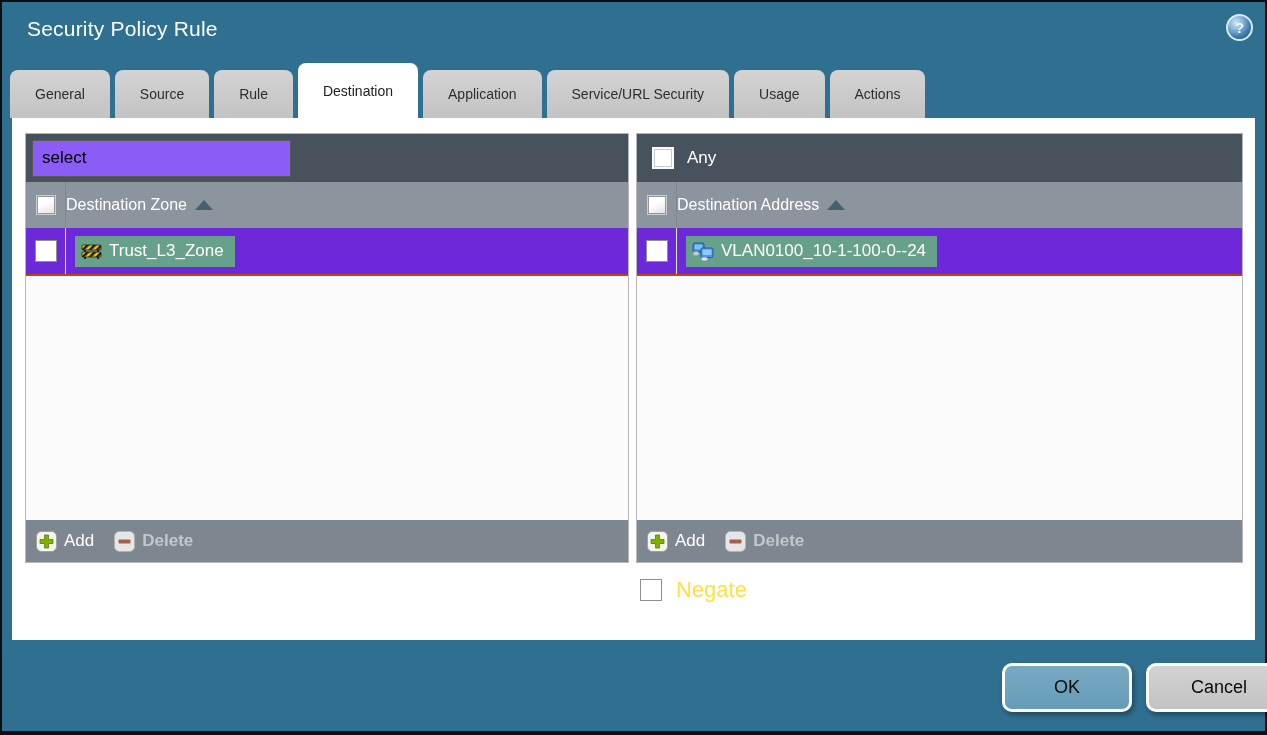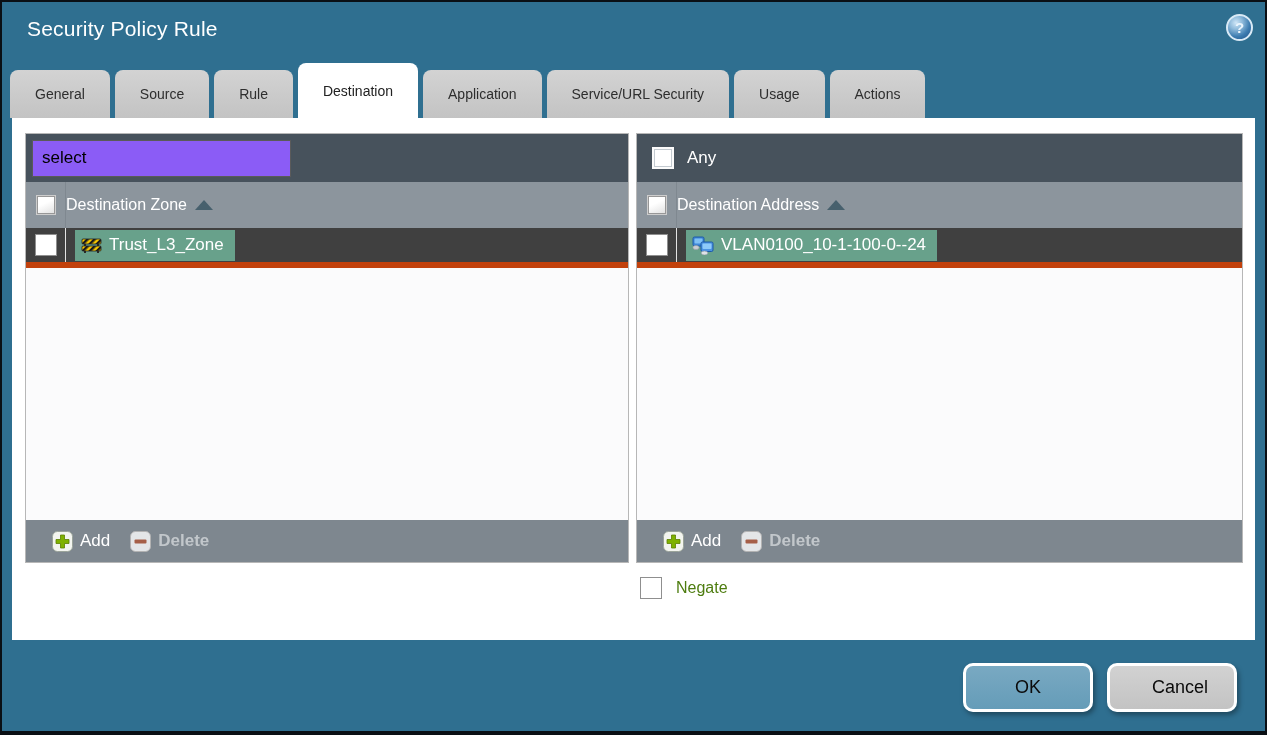--- a/index.html
+++ b/index.html
@@ -27,59 +27,59 @@
   .content { position:absolute; left:12px; top:118px; width:1243px; height:522px; background:#ffffff; }
 
   .panel { position:absolute; top:133px; height:430px; border:1px solid #b7b7b7; background:#fbfbfc;
            display:flex; flex-direction:column; }
   .panel.left  { left:25px;  width:604px; }
   .panel.right { left:636px; width:607px; }
 
   .ptoolbar { height:48px; background:#47525c; display:flex; align-items:center; padding-left:6px; flex:0 0 auto; }
   .pheader  { height:46px; background:#8c959d; display:flex; align-items:center; flex:0 0 auto; }
   .prows    { flex:1 1 auto; overflow:hidden; background:#fbfbfc; }
-  .pfooter  { height:42px; background:#7e878f; display:flex; align-items:center; gap:20px; padding-left:26px; flex:0 0 auto; }
+  .pfooter  { height:42px; background:#7e878f; display:flex; align-items:center; gap:20px; padding-left:10px; flex:0 0 auto; }
 
   
   .combo { display:flex; height:37px; width:259px; border:1px solid #5a5a5a; background:#8b5cf6; cursor:pointer; }
   .combo .val { flex:1; display:flex; align-items:center; padding-left:9px; font-size:17px; color:#000; }
 
   
   .cb { width:18px; height:18px; background:linear-gradient(155deg,#ffffff 40%,#e2e2e2); border:1px solid #979797;
         box-shadow:0 0 0 1px #cdcdcd; cursor:pointer; }
   .cb.big { width:22px; height:22px; background:#fff; border:2px solid #fbfbfb; box-shadow:inset 0 0 0 1px #c3cad0; }
   .cb.plain { width:22px; height:22px; background:#fff; border:1px solid #8f8f8f; box-shadow:none; }
 
   .cbcell { width:40px; display:flex; align-items:center; justify-content:center; align-self:stretch; flex:0 0 auto; }
   .pheader .cbcell { border-right:1px solid #7f8890; }
   .row .cbcell { border-right:1px solid #e3e3e3; }
 
   .hlabel { color:#fff; font-size:16px; }
   .sort-asc { width:0; height:0; margin-left:8px; border-left:9px solid transparent; border-right:9px solid transparent; border-bottom:10px solid #47606d; }
 
-  .row { height:40px; display:flex; align-items:center; background:#404040; border-bottom:6px solid #c2410c; }
+  .row { height:48px; display:flex; align-items:center; background:#6d28d9; border-bottom:2px solid #c2410c; }
   .chip { margin-left:9px; height:31px; display:flex; align-items:center; gap:7px; padding:0 11px 0 6px;
           background:#68a18b; color:#fff; font-size:17px; cursor:pointer; white-space:nowrap; }
 
   .anylbl { color:#fff; font-size:17px; margin-left:13px; }
   .ptoolbar .cb.big { margin-left:9px; }
 
   
   .tbtn { display:flex; align-items:center; gap:7px; cursor:pointer; background:none; border:none; font-family:inherit; }
   .tbtn .lbl { font-size:17px; color:#fff; }
   .tbtn.disabled { cursor:default; }
   .tbtn.disabled .lbl { color:#c2c7cb;font-weight:bold; }
 
   
   .negate { position:absolute; left:640px; top:577px; display:flex; align-items:center; gap:14px; }
-  .negate .lbl { font-size:16px; color:#4d7c0f; }
+  .negate .lbl { font-size:22px; color:#fde047; }
 
   
   .btn { position:absolute; top:663px; width:130px; height:49px; border:3px solid #fff; border-radius:10px;
-         font-family:inherit; font-size:18px; color:#0b0b0b; cursor:pointer; box-shadow:2px 3px 5px rgba(0,0,0,.35); }
+         font-family:inherit; font-size:18px; color:#0b0b0b; cursor:pointer; box-shadow:2px 3px 5px rgba(0,0,0,.35);margin-left:39px; }
   .btn.ok { left:963px; background:linear-gradient(#79a9c2,#659cb8); }
   .btn.cancel { left:1107px; background:linear-gradient(#d2d2d2,#c3c3c3);padding-left:16px; }
 
   .icon { display:inline-flex; flex:0 0 auto; }
 </style>
 </head>
 <body>
 
 <div class="screen">
   <div class="chrome"></div>

